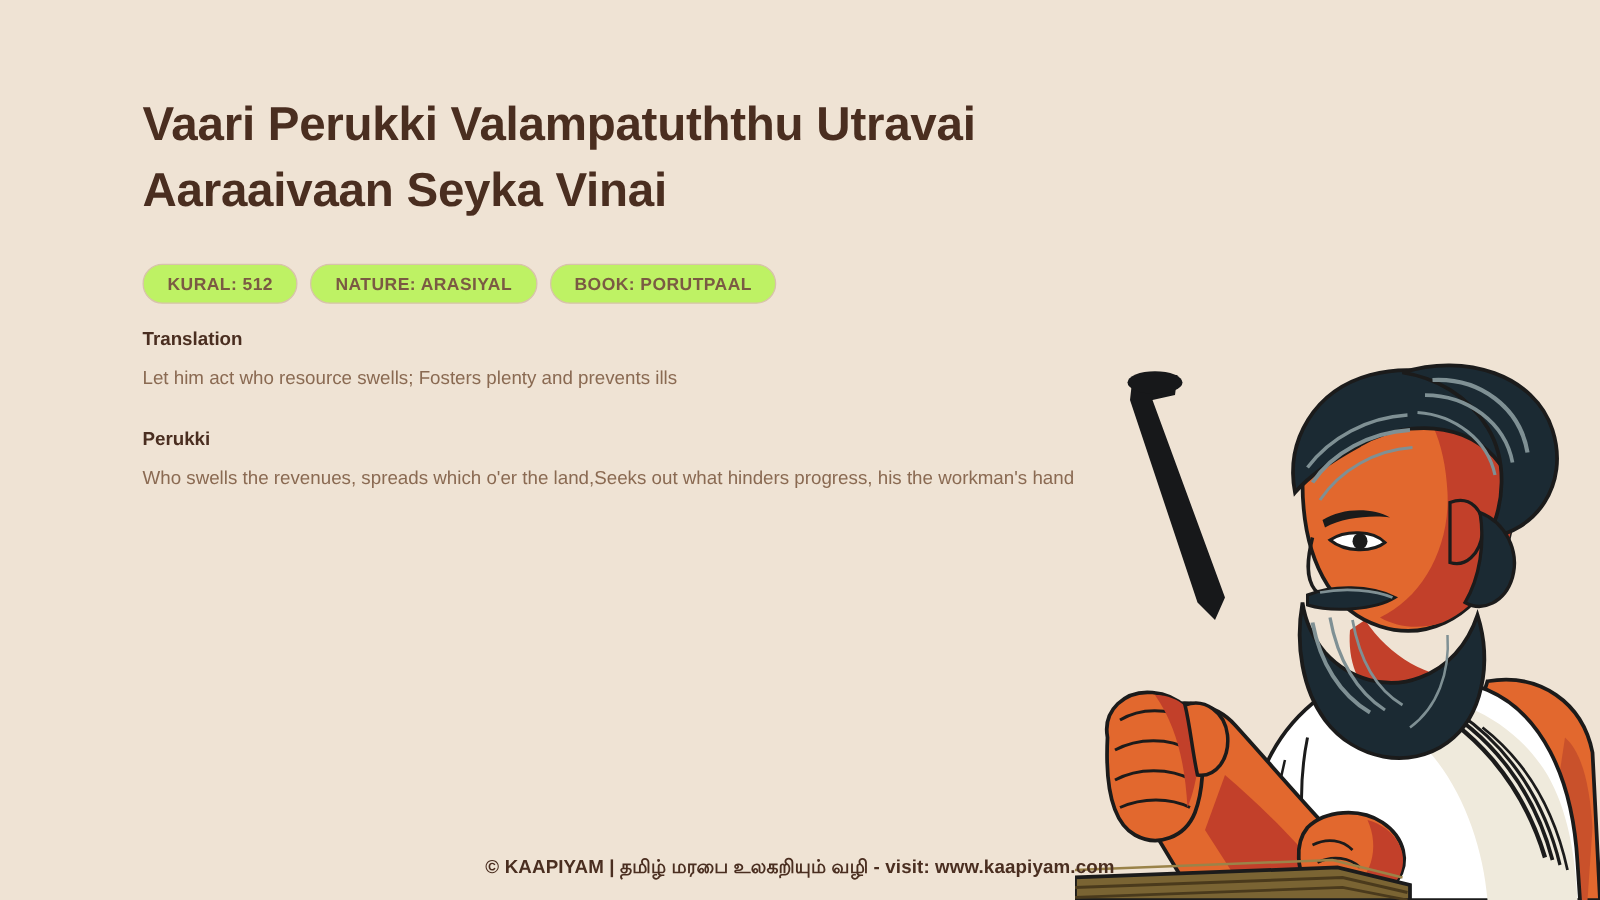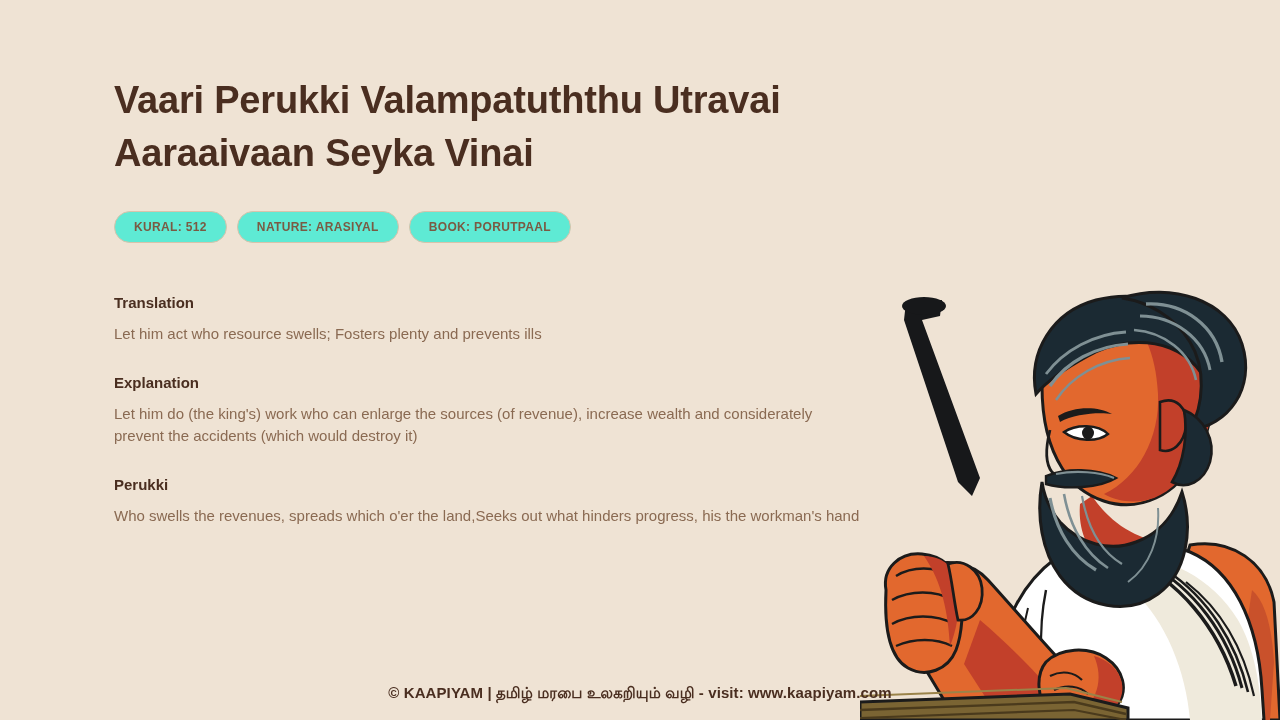--- a/index.html
+++ b/index.html
@@ -49,27 +49,27 @@
   }
 
   #badges {
     display: flex;
     flex-wrap: wrap;
     gap: 10px;
     margin-top: 31px;
   }
   .badge {
     border: 1px solid #D8C3AB;
-    background: #5eead4;
+    background: #bef264;
     border-radius: 999px;
     height: 32px;
     display: flex;
     align-items: center;
     padding: 4px 19px;
-    font-size: 12px;
+    font-size: 14px;
     font-weight: bold;
     letter-spacing: 0.35px;
     color: #7A5A43;
     white-space: nowrap;
     box-sizing: border-box;
   }
 
   .section { margin-top: 29px; }
   .section:first-of-type { margin-top: 0; }
   .sec-head {
@@ -79,21 +79,21 @@
     margin: 0 0 11px 0;
     line-height: 18px;
   }
   .sec-body {
     font-size: 15px;
     line-height: 22px;
     color: #8A6A52;
     margin: 0;
     max-width: 750px;
   }
-  #sections { margin-top: 51px; }
+  #sections { margin-top: 20px; }
 
   
   #footer {
     position: absolute;
     left: 0;
     right: 0;
     bottom: 16px;
     text-align: center;
     font-size: 15px;
     font-weight: bold;
@@ -214,24 +214,20 @@
       <div class="badge">BOOK: PORUTPAAL</div>
     </div>
 
     <div id="sections">
 
       <div class="section">
         <h2 class="sec-head">Translation</h2>
         <p class="sec-body">Let him act who resource swells; Fosters plenty and prevents ills</p>
       </div>
 
-      <div class="section">
-        <h2 class="sec-head">Explanation</h2>
-        <p class="sec-body">Let him do (the king's) work who can enlarge the sources (of revenue), increase wealth and considerately prevent the accidents (which would destroy it)</p>
-      </div>
 
       <div class="section">
         <h2 class="sec-head">Perukki</h2>
         <p class="sec-body">Who swells the revenues, spreads which o'er the land,Seeks out what hinders progress, his the workman's hand</p>
       </div>
 
     </div>
   </div>
 
   <div id="footer">© KAAPIYAM | தமிழ் மரபை உலகறியும் வழி - visit: www.kaapiyam.com</div>

